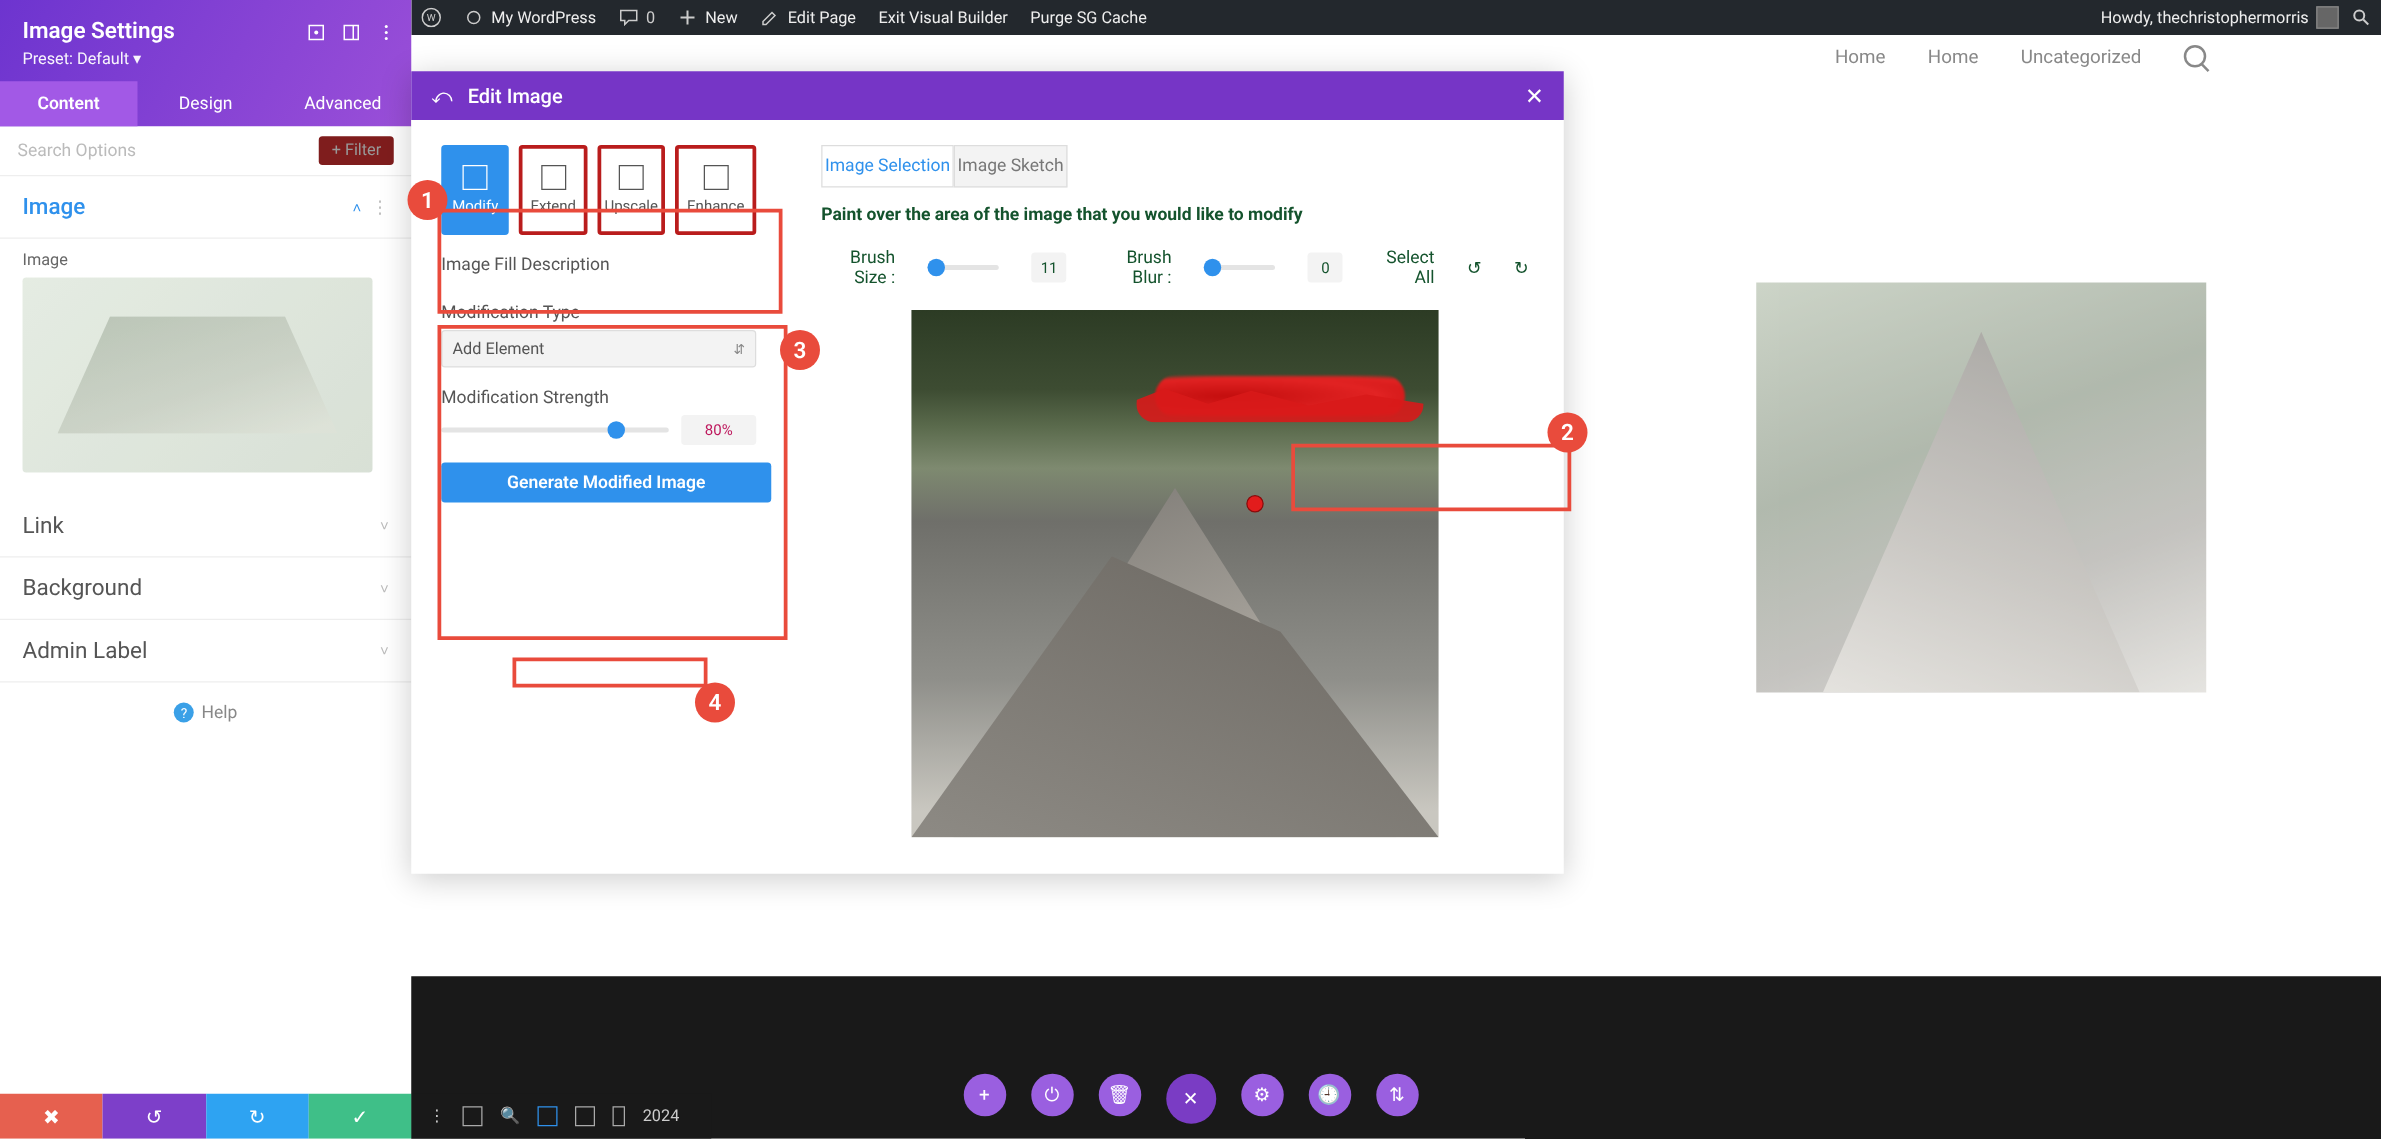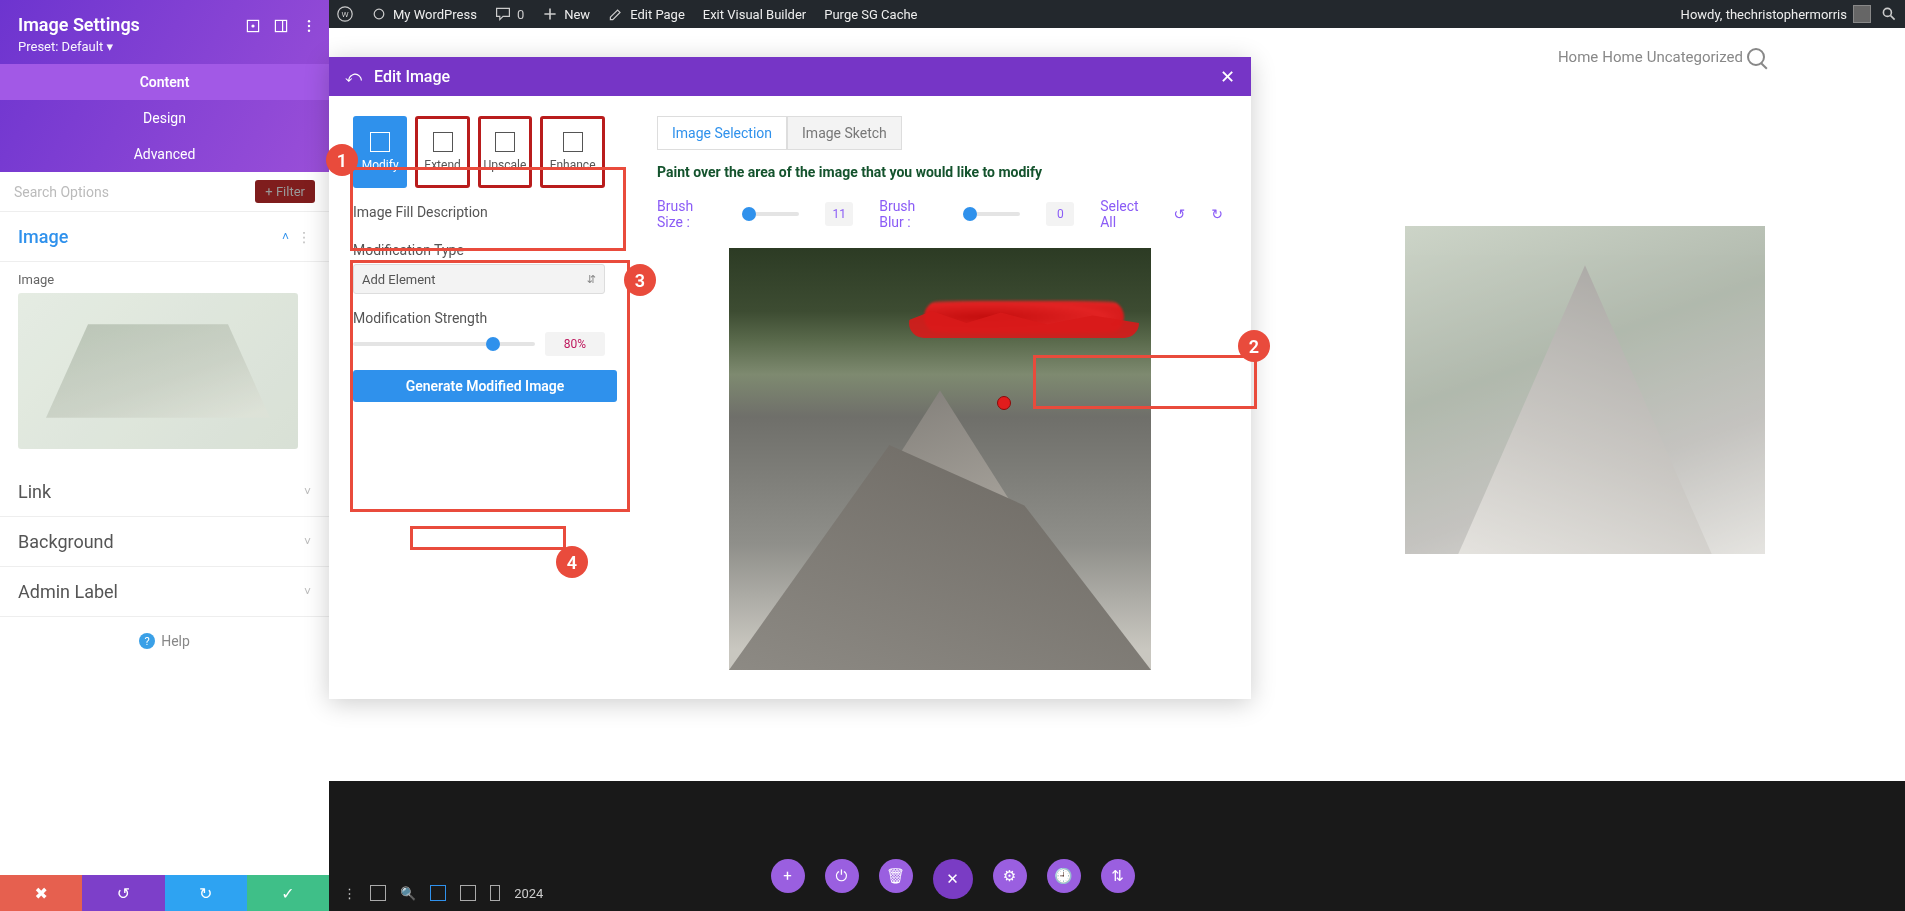--- a/index.html
+++ b/index.html
@@ -58,45 +58,45 @@
 .sel { width: 100%; height: 30px; border: 1px solid #ddd; border-radius: 3px; background: #f3f3f3; padding: 0 8px; font-size: 13px; color: #555; display:flex; align-items:center; position:relative;}
 .sel::after{content:"⇵";position:absolute;right:8px;color:#888;font-size:11px;}
 .slider-row { display: flex; align-items: center; gap: 10px; }
 .track { flex:1; height: 4px; background: #e4e4e4; position: relative; border-radius: 2px; }
 .knob { position: absolute; top: -5px; width: 14px; height: 14px; border-radius: 50%; background: #2f91ec; }
 .valbox { width: 60px; height: 24px; background: #f3f3f3; border-radius: 3px; font-size: 12px; color: #be185d; display:flex;align-items:center;justify-content:center;}
 .gen-btn { width: 264px; height: 32px; background: #2f91ec; color: #fff; font-size: 14px; font-weight: 600; border: none; border-radius: 3px; cursor: pointer; margin-top: 14px; }
 
 .right-pane { flex: 1; padding: 20px 28px; }
 .rtabs { display: flex; gap: 0; margin-bottom: 14px; }
-.rtab { padding: 8px 14px; font-size: 14px; border: 1px solid #ddd; color: #777; cursor: pointer; background:#f3f3f3;}
+.rtab { padding: 8px 2px; font-size: 14px; border: 1px solid #ddd; color: #777; cursor: pointer; background:#f3f3f3;}
 .rtab.active { color: #2f91ec; background: #fff; }
 .instr { font-size: 14px; color: #14532d; font-weight: 700; margin-bottom: 18px; }
-.brush-row { display: flex; align-items: center; gap: 26px; margin-bottom: 18px; font-size: 14px; color: #8b5cf6; }
+.brush-row { display: flex; align-items: center; gap: 26px; margin-bottom: 18px; font-size: 14px; color: #14532d; text-align: right; }
 .bval { width: 34px; height: 24px; background: #f3f3f3; border-radius: 3px; font-size: 12px; display:flex;align-items:center;justify-content:center;}
 .minitrack{width:70px;height:4px;background:#e4e4e4;border-radius:2px;position:relative;}
 .minitrack .k{position:absolute;top:-5px;left:0;width:14px;height:14px;border-radius:50%;background:#2f91ec;}
 .btxt{cursor:pointer;}
 .canvas { width: 422px; height: 422px; margin: 0 auto; position: relative; overflow: hidden; }
 .canvas-img{position:absolute;inset:0;background:
   linear-gradient(180deg,#2c3b24 0%,#3d4c32 15%,#5a6a4c 22%,#7e8a70 30%,#6f6f6a 40%,#8f8f8a 70%,#c9c7c0 95%);
 }
 .roof{position:absolute;left:0;right:0;top:28%;bottom:0;background:linear-gradient(160deg,#7a7772 10%,#a29e97 50%,#cfcbc3 90%);clip-path:polygon(8% 100%,50% 8%,92% 100%);} 
 .roof2{position:absolute;left:0;right:0;top:35%;bottom:0;background:linear-gradient(200deg,#67635d,#8d8a84);clip-path:polygon(0 100%,38% 18%,70% 40%,100% 100%);} 
 .paint{position:absolute;top:52px;left:195px;width:200px;height:34px;background:radial-gradient(ellipse at 30% 50%,#c40e0e,#e22323 60%,transparent 75%),radial-gradient(ellipse at 70% 50%,#c40e0e,#e22323 60%,transparent 75%);border-radius:18px;filter:blur(1px);} 
 .paint-wave{position:absolute;top:60px;left:180px;width:230px;height:30px;background:#d81a1a;border-radius:16px;clip-path:polygon(0 40%,10% 10%,25% 50%,40% 15%,60% 55%,80% 25%,100% 50%,100% 100%,0 100%);opacity:.9;}
 .cursor-dot{position:absolute;top:148px;left:268px;width:14px;height:14px;border-radius:50%;background:#e21c1c;border:1px solid #8a0b0b;}
 
 
 .callout { position: absolute; width: 32px; height: 32px; border-radius: 50%; background: #e94b3c; color: #fff; font-size: 18px; font-weight: 600; display: flex; align-items: center; justify-content: center; z-index: 60; pointer-events:none;}
 .anno-box { position: absolute; border: 3px solid #e94b3c; z-index: 55; pointer-events:none; }
 
 
 .pagebg { position: absolute; left: 329px; right: 0; top: 28px; bottom: 0; background: #fff; }
-.topnav{position:absolute;top:20px;right:140px;display:flex;gap:4px;color:#888;font-size:15px;}
+.topnav{position:absolute;top:8px;right:140px;display:flex;gap:34px;color:#888;font-size:15px;}
 .topnav .srch{width:18px;height:18px;border:2px solid #888;border-radius:50%;position:relative;}
 .topnav .srch::after{content:"";position:absolute;width:8px;height:2px;background:#888;bottom:-3px;right:-5px;transform:rotate(45deg);}
 .hero-img{position:absolute;top:198px;right:140px;width:360px;height:328px;background:linear-gradient(160deg,#abb8a3,#7d8b77 40%,#9e9c96 70%,#d5d3cd);opacity:.6;}
 .hero-img::after{content:"";position:absolute;inset:12% 6% 0 6%;background:linear-gradient(200deg,#6a6761,#a8a49d 60%,#d7d4cd);clip-path:polygon(10% 100%,50% 0,90% 100%);} 
 
 
 .pill-bar{position:absolute;bottom:12px;left:50%;transform:translateX(-50%);display:flex;gap:20px;z-index:15;}
 .pill{width:34px;height:34px;border-radius:50%;background:#9a5fe0;color:#fff;display:flex;align-items:center;justify-content:center;font-size:15px;cursor:pointer;}
 .pill.x{background:#7a3cc4;width:40px;height:40px;}
 
@@ -188,21 +188,21 @@
           </svg>
         </span>
       <span>
           <svg width="16" height="16" viewBox="0 0 20 20">
             <circle cx="10" cy="4" r="1.5" fill="#fff"></circle>
             <circle cx="10" cy="10" r="1.5" fill="#fff"></circle>
             <circle cx="10" cy="16" r="1.5" fill="#fff"></circle>
           </svg>
         </span>
     </div>
-    <div class="tabs" style="margin:10px -18px -8px;flex-direction:column;">
+    <div class="tabs" style="margin:10px -18px -8px;">
       <div class="tab active">Content</div>
       <div class="tab">Design</div>
       <div class="tab">Advanced</div>
     </div>
   </div>
   <div class="searchbar">
     <span style="color:#bbb">Search Options</span>
     <span class="filter">+ <span>Filter</span></span>
   </div>
   <div class="section-row open">

